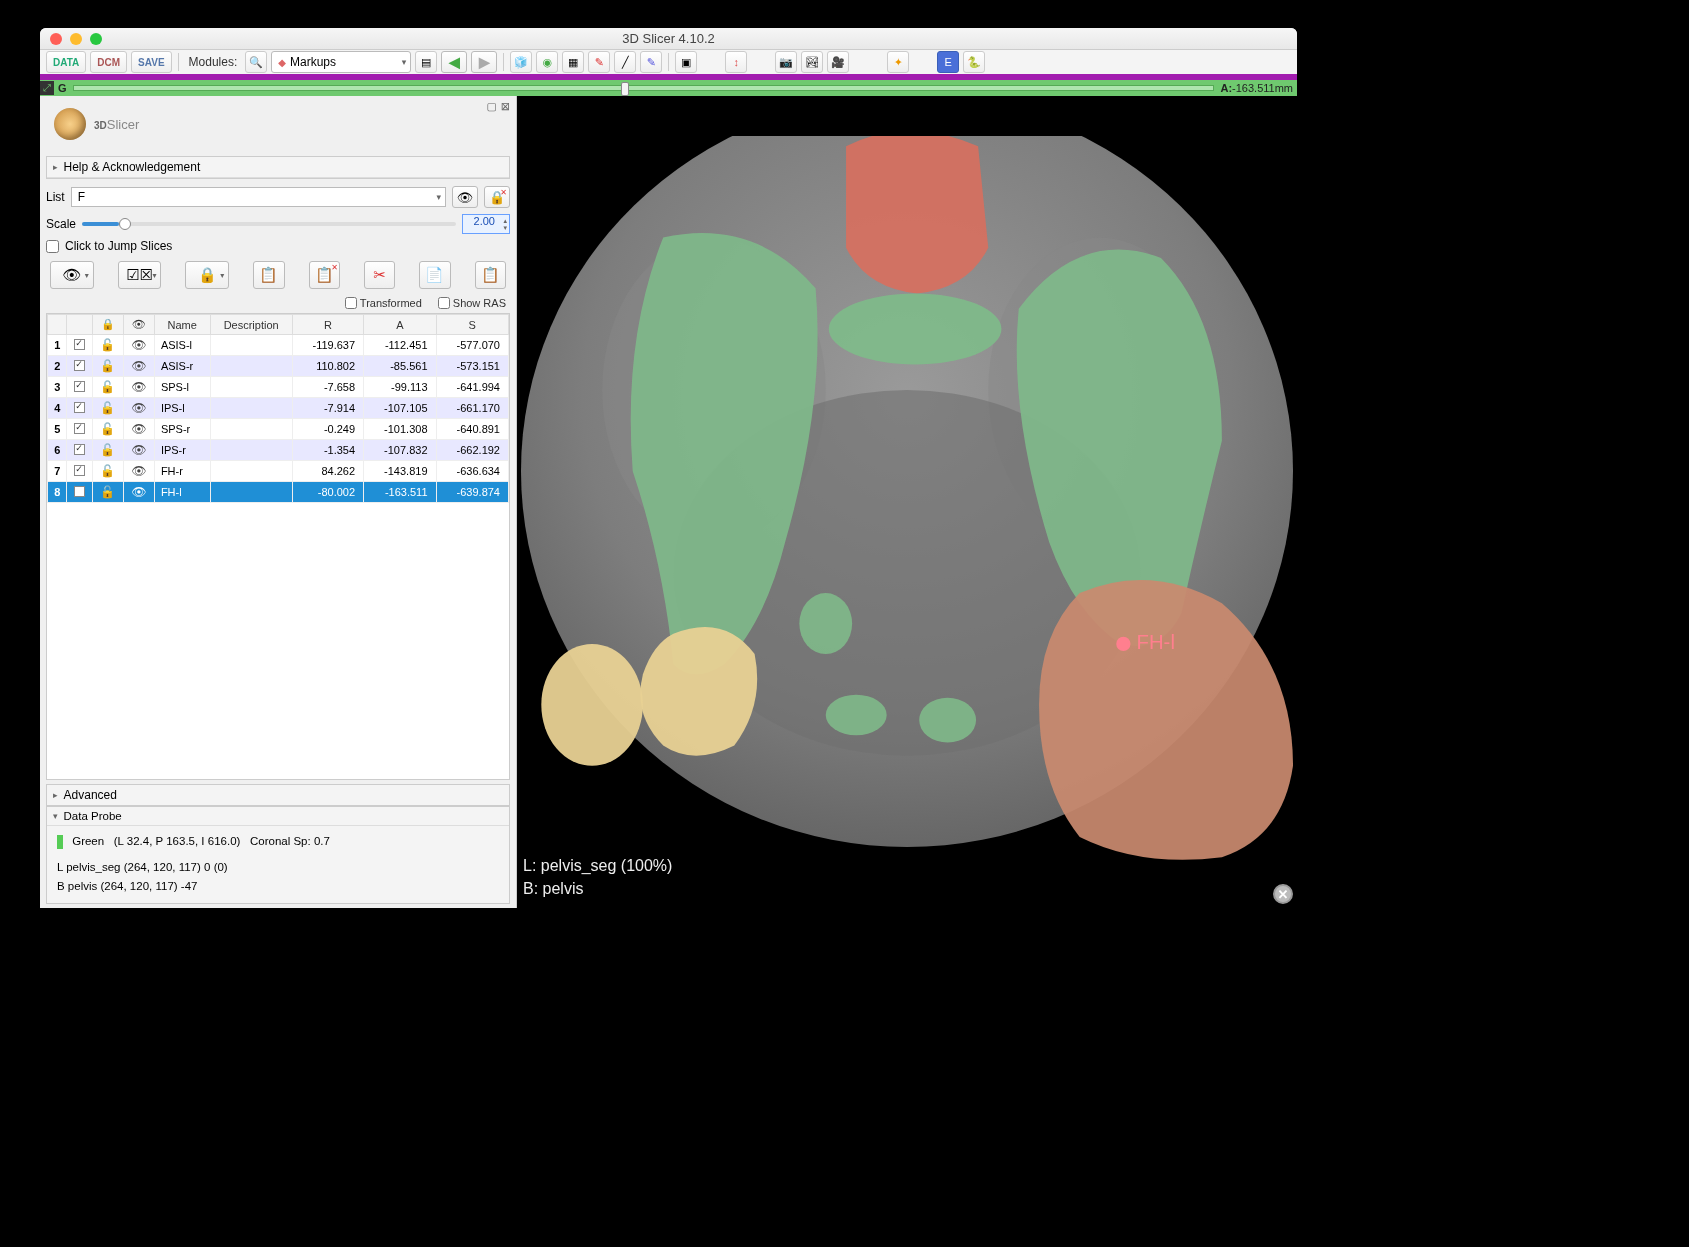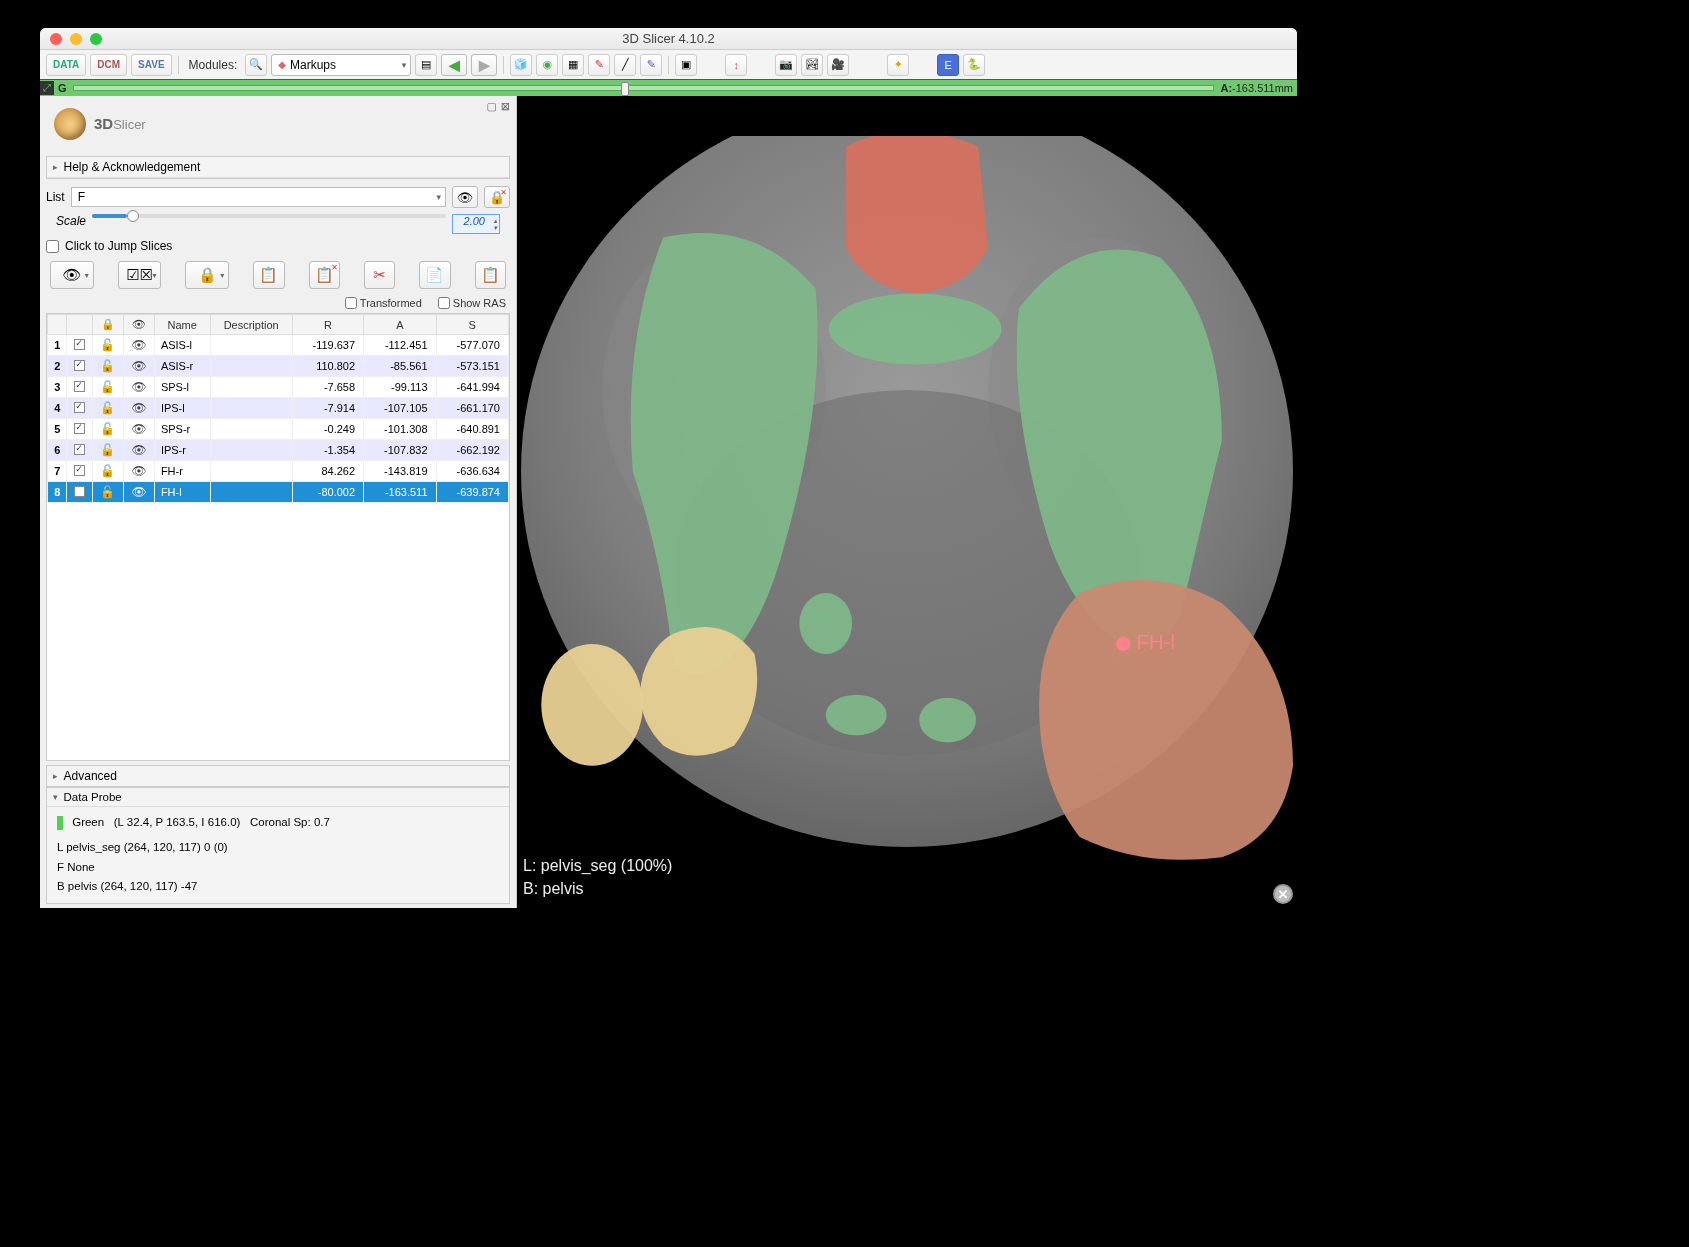--- a/index.html
+++ b/index.html
@@ -3,21 +3,21 @@
 <meta charset="utf-8">
 <style>
 * { box-sizing: border-box; margin: 0; padding: 0; font-family: -apple-system, "Helvetica Neue", Arial, sans-serif; }
 body { background: #000; width: 1689px; height: 1247px; overflow: hidden; position: relative; }
 .window { position: absolute; left: 40px; top: 28px; width: 1257px; height: 880px; background: #ececec; border-radius: 6px 6px 0 0; box-shadow: 0 10px 40px rgba(0,0,0,.5); overflow: hidden; }
 .titlebar { height: 22px; background: linear-gradient(#f6f6f6,#e8e8e8); border-bottom: 1px solid #ccc; display: flex; align-items: center; position: relative; }
 .traffic { display: flex; gap: 8px; margin-left: 10px; }
 .traffic span { width: 12px; height: 12px; border-radius: 50%; display: inline-block; }
 .tl-red { background: #ff5f57; } .tl-yel { background: #febc2e; } .tl-grn { background: #28c840; }
 .title-text { position: absolute; left: 0; right: 0; text-align: center; font-size: 13px; color: #444; pointer-events: none; }
-.toolbar { height: 30px; background: #f4f4f4; border-bottom: 1px solid #a21caf; display: flex; align-items: center; gap: 4px; padding: 0 6px; font-size: 12px; }
+.toolbar { height: 30px; background: #f4f4f4; border-bottom: 6px solid #a21caf; display: flex; align-items: center; gap: 4px; padding: 0 6px; font-size: 12px; }
 .tb-btn { width: 22px; height: 22px; border: 1px solid #ccc; border-radius: 3px; background: linear-gradient(#fff,#eee); display: flex; align-items: center; justify-content: center; font-size: 11px; cursor: pointer; }
 .tb-btn.wide { width: auto; padding: 0 6px; font-size: 10px; font-weight: bold; }
 .tb-sep { width: 1px; height: 18px; background: #ccc; margin: 0 2px; }
 .modules-label { font-size: 12px; color: #333; margin: 0 4px; }
 .module-combo { width: 140px; height: 22px; border: 1px solid #bbb; border-radius: 3px; background: #fff; display: flex; align-items: center; padding: 0 18px 0 6px; font-size: 12px; position: relative; }
 .module-combo::after { content: "▾"; position: absolute; right: 4px; font-size: 9px; color: #666; }
 .module-combo .tri { color: #d66; margin-right: 4px; font-size: 10px; }
 .nav-btn { width: 26px; height: 22px; border: 1px solid #bbb; border-radius: 3px; background: linear-gradient(#fff,#eee); display: flex; align-items: center; justify-content: center; }
 .arrow-l { color: #4a4; font-size: 14px; font-weight: bold; }
 .arrow-r { color: #aaa; font-size: 14px; font-weight: bold; }
@@ -26,32 +26,32 @@
 .slice-bar .g-label { font-weight: bold; margin: 0 2px; }
 .slice-bar .track { flex: 1; height: 6px; background: #aee5ae; position: relative; margin: 0 4px; border: 1px solid #5a5; }
 .slice-bar .thumb { position: absolute; top: -4px; left: 48%; width: 8px; height: 14px; background: #f4f4f4; border: 1px solid #888; border-radius: 2px; }
 .slice-bar .a-label { font-weight: bold; margin-left: 2px; }
 .slice-bar .pos { margin-right: 4px; }
 .content { display: flex; height: calc(100% - 68px); }
 .left-panel { width: 477px; background: #f0f0f0; display: flex; flex-direction: column; border-right: 1px solid #ccc; }
 .panel-head { height: 56px; display: flex; align-items: center; padding-left: 14px; position: relative; }
 .panel-head .pin-icons { position: absolute; right: 6px; top: 4px; font-size: 11px; color: #666; display: flex; gap: 4px; }
 .slicer-logo { width: 32px; height: 32px; border-radius: 50%; background: radial-gradient(#f7d08a,#c78a3a); margin-right: 8px; position: relative; box-shadow: inset -3px -3px 6px rgba(0,0,0,.3); }
-.slicer-text .threeD { font-size: 15px; font-weight: bold; color: #666; } .slicer-text .sl { font-size: 13px; color: #888; }
+.slicer-text .threeD { font-size: 10px; font-weight: bold; color: #666; } .slicer-text .sl { font-size: 13px; color: #888; }
 .coll { border: 1px solid #ccc; background: #fff; margin: 4px 6px; font-size: 12px; }
 .coll-h { padding: 3px 6px; background: #f4f4f4; border-bottom: 1px solid #ddd; display: flex; align-items: center; gap: 6px; cursor: pointer; }
 .coll-h .tri { font-size: 9px; color: #666; }
 .row-ctrl { display: flex; align-items: center; gap: 6px; padding: 3px 6px; font-size: 12px; }
 .row-ctrl label { white-space: nowrap; }
 .combo { flex: 1; height: 20px; border: 1px solid #bbb; background: #fff; position: relative; padding: 0 18px 0 6px; display: flex; align-items: center; }
 .combo::after { content: "▾"; position: absolute; right: 4px; font-size: 9px; color: #666; }
 .icon-btn { width: 26px; height: 22px; border: 1px solid #bbb; border-radius: 3px; background: linear-gradient(#fff,#eee); display: flex; align-items: center; justify-content: center; font-size: 13px; cursor: pointer; }
 .icon-btn.red-x { position: relative; }
 .icon-btn.red-x::after { content: "✕"; color: #d33; font-size: 8px; position: absolute; top: 1px; right: 2px; }
-.scale-row { display: flex; gap: 6px; padding: 3px 16px; font-size: 12px; font-style: italic; }
+.scale-row { display: flex; align-items: center; gap: 6px; padding: 3px 6px; font-size: 12px; }
 .scale-track { flex: 1; height: 4px; background: #ddd; position: relative; border-radius: 2px; }
 .scale-track .fill { position: absolute; left: 0; width: 10%; height: 100%; background: #3b8fd6; border-radius: 2px; }
 .scale-track .knob { position: absolute; left: 10%; top: -4px; width: 12px; height: 12px; background: #fff; border: 1px solid #888; border-radius: 50%; }
 .spin { width: 48px; height: 20px; border: 1px solid #68a0ff; background: #e9f2ff; color: #1a4fb5; text-align: right; padding-right: 14px; font-size: 11px; position: relative; }
 .spin::after { content: "▴\A▾"; white-space: pre; font-size: 7px; line-height: 7px; position: absolute; right: 2px; top: 2px; color: #666; }
 .chk-row { padding: 2px 6px; font-size: 12px; display: flex; align-items: center; gap: 6px; }
 .chk-row input { width: 13px; height: 13px; }
 .radio-row { display: flex; align-items: center; padding: 4px 10px; font-size: 12px; color: #999; gap: 12px; }
 .radio-row .rgrp { display: flex; align-items: center; gap: 4px; }
 .radio-row .rgrp .r { width: 12px; height: 12px; border: 1px solid #bbb; border-radius: 50%; display: inline-flex; align-items: center; justify-content: center; }
@@ -349,21 +349,20 @@
         </div>
         <div class="dpbody">
           <div>
             <span class="dp-green"></span>
             <span>Green</span>&nbsp;&nbsp;
             <span>(L 32.4, P 163.5, I 616.0)</span>&nbsp;&nbsp;
             <span>Coronal Sp: 0.7</span>
           </div>
           <div style="height:6px"></div>
           <div>L pelvis_seg (264, 120, 117) 0 (0)</div>
-          <div>F None</div>
           <div>B pelvis       (264, 120, 117) -47</div>
         </div>
       </div>
     </div>
 
     <div class="right-view">
       <div class="ct-img">
         <svg viewBox="0 0 780 760" preserveAspectRatio="xMidYMid slice">
           <defs>
             <radialGradient id="body" cx="50%" cy="40%" r="70%">

